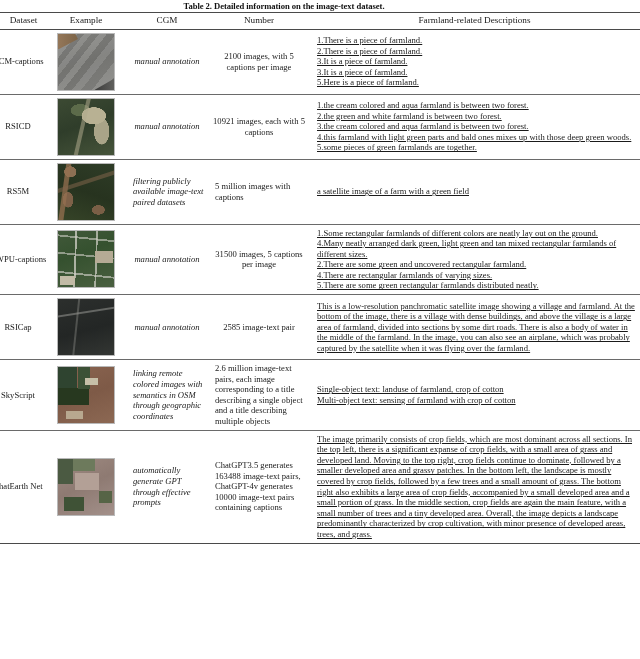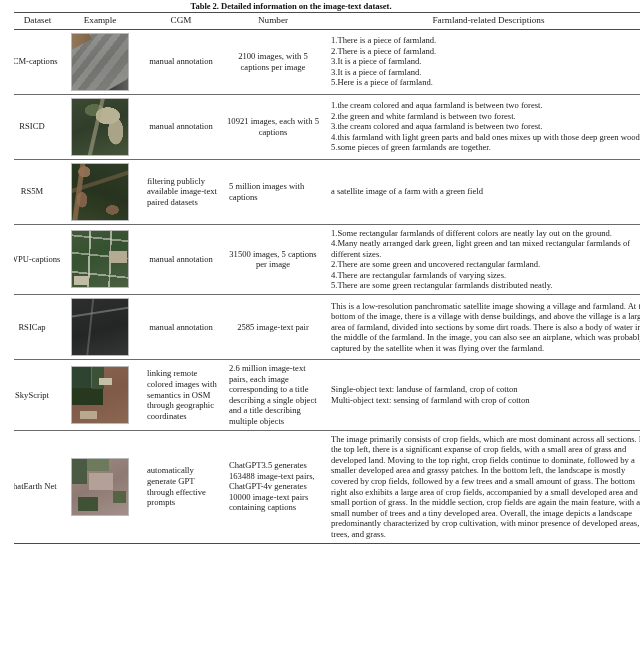--- a/index.html
+++ b/index.html
@@ -14,21 +14,20 @@
     font-family: "Liberation Serif", "DejaVu Serif", serif;
     color: #1a1a1a;
     -webkit-font-smoothing: antialiased;
   }
 
   .page {
     position: relative;
     width: 568px;
     height: 659px;
     box-sizing: border-box;
-    padding-left: 14px;
   }
 
   .table-title {
     font-size: 8.6px;
     font-weight: bold;
     text-align: center;
     line-height: 10px;
     padding-top: 1px;
     padding-bottom: 1px;
     letter-spacing: -0.05px;
@@ -90,39 +89,41 @@
     white-space: normal;
   }
 
   td.cell-example {
     text-align: center;
     padding: 3px 0;
   }
   td.cell-cgm {
     text-align: left;
     padding-left: 8px;
+    font-style: italic;
   }
   td.cell-number {
     text-align: left;
     padding-left: 6px;
   }
   td.cell-desc {
     text-align: left;
     padding-left: 8px;
     padding-right: 4px;
   }
   td.cell-number.centered,
   td.cell-cgm.centered {
     text-align: center;
     padding-left: 2px;
     padding-right: 2px;
   }
 
   .desc-lines {
     display: block;
+    text-decoration: underline;
   }
   .desc-lines .ln {
     display: block;
   }
 
   
   .thumb {
     width: 56px;
     height: 56px;
     display: inline-block;

